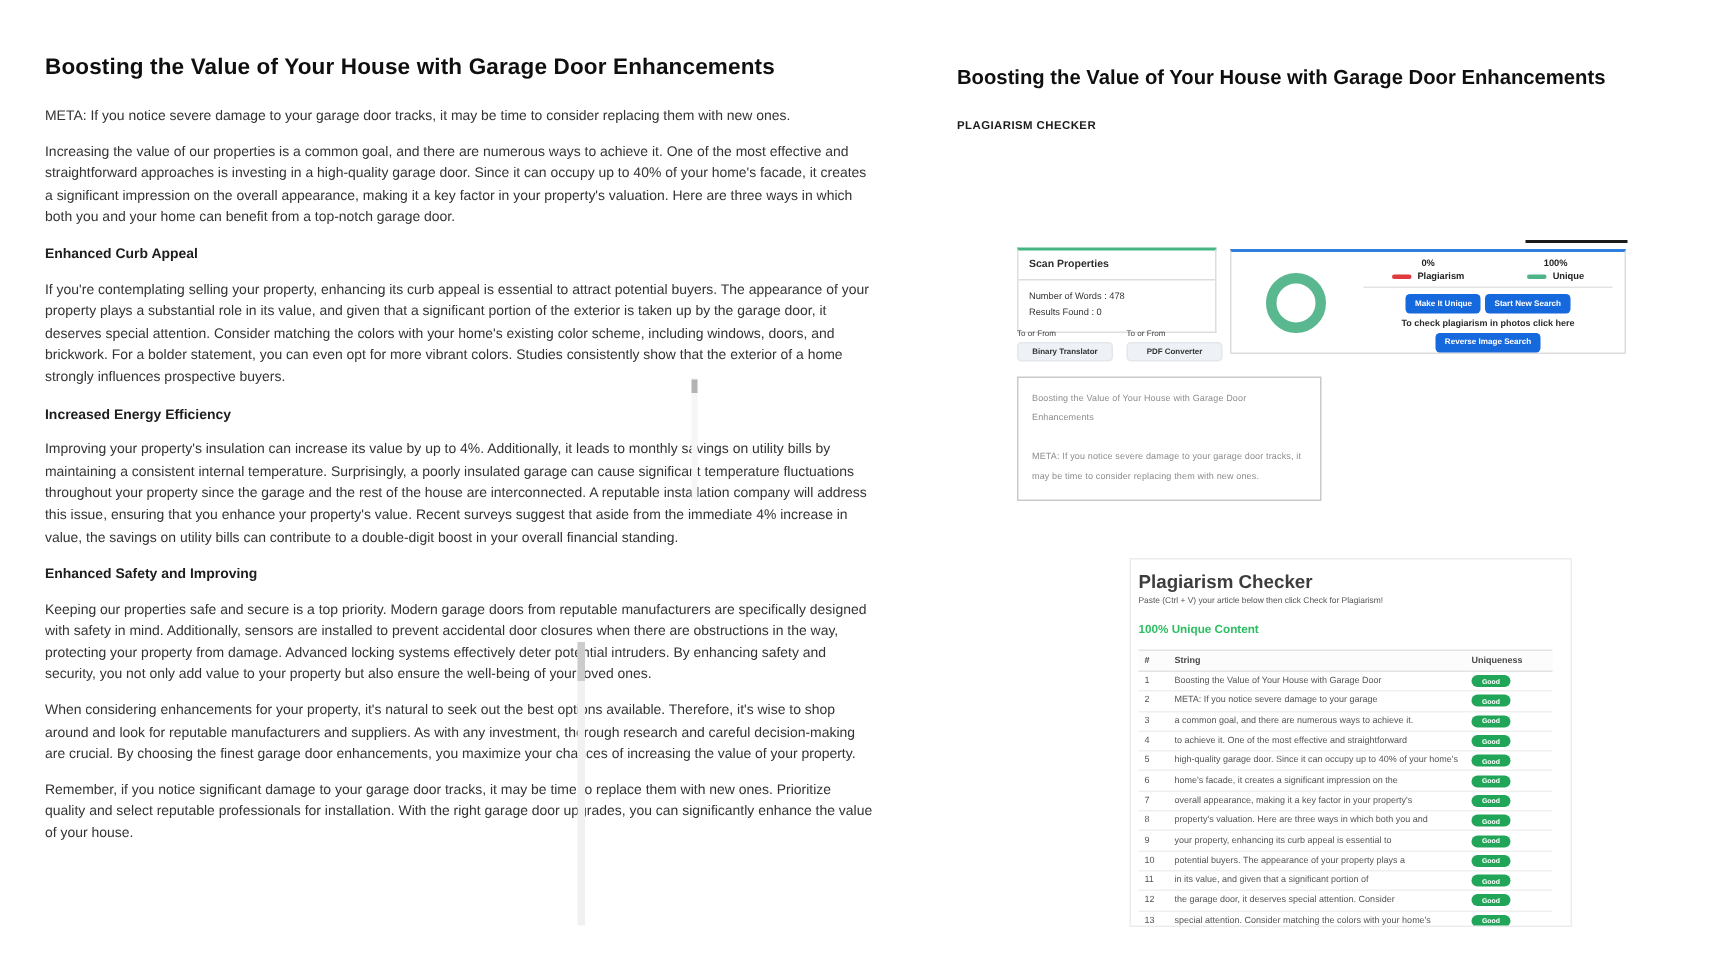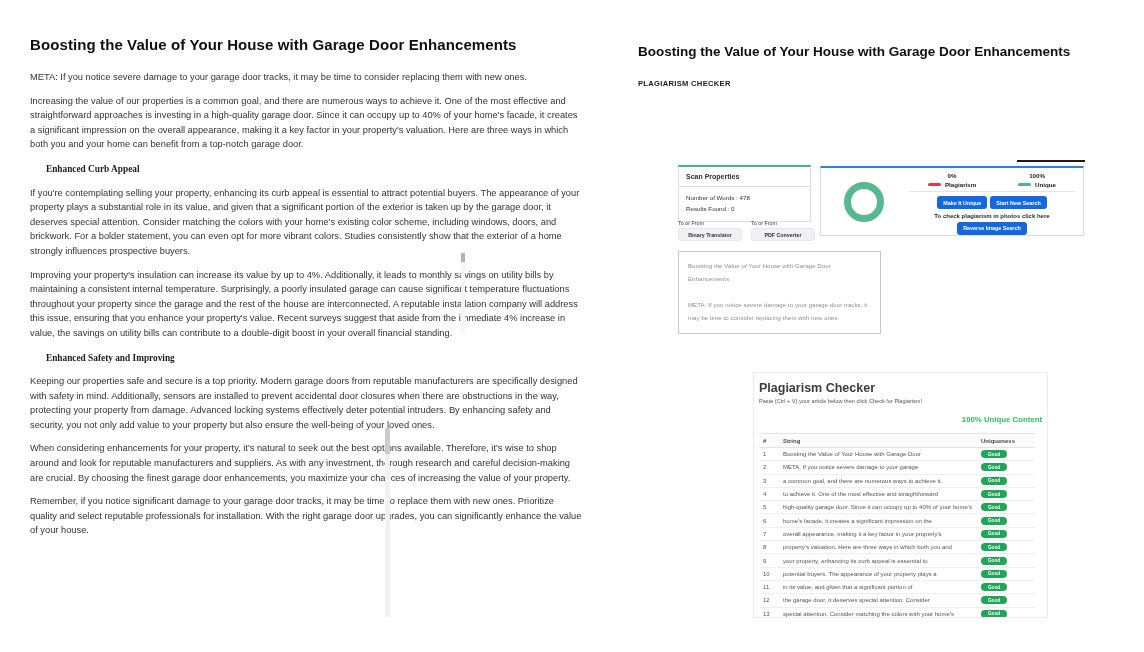--- a/index.html
+++ b/index.html
@@ -4,21 +4,21 @@
 <style>
   * { margin:0; padding:0; box-sizing:border-box; }
   html,body { width:1144px; height:652px; }
   body { position:relative; background:#ffffff; font-family:"Liberation Sans",sans-serif; overflow:hidden; }
   .abs { position:absolute; }
 
   
   .doc { left:30px; top:36px; width:552px; }
   .doc-title { font-size:15px; font-weight:bold; color:#0f0f0f; margin-bottom:17px; letter-spacing:.1px; }
   .doc-p { font-size:9.3px; line-height:14.6px; color:#333; margin-bottom:9px; }
-  .doc-h { font-size:9.3px; line-height:14.6px; font-weight:bold; color:#1d1d1d; margin:10px 16px 9px;font-family:Liberation Serif, serif; }
+  .doc-h { font-size:9.3px; line-height:14.6px; font-weight:bold; color:#1d1d1d; margin:10px 0 9px; }
 
   
   .rep-title { left:638px; top:44px; width:460px; font-size:13.5px; font-weight:bold; color:#0f0f0f; }
   .rep-sub   { left:638px; top:79px; font-size:7.6px; font-weight:bold; color:#1c1c1c; letter-spacing:.3px; }
   .black-line { left:1017px; top:160px; width:68px; height:2px; background:#1b1b1b; }
 
   
   .scan-card { left:678px; top:165px; width:133px; background:#fff; border:1px solid #ddd; border-top:2px solid #45b583; }
   .scan-head { padding:6px 7px; border-bottom:1px solid #ddd; font-size:7px; font-weight:bold; color:#2e2e2e; }
   .scan-body { padding:6px 7px 7px; }
@@ -53,21 +53,21 @@
              padding:8px 12px 0 9px; overflow:hidden; cursor:default; }
   .excerpt p { font-size:6px; line-height:13px; color:#8d8d8d; margin-bottom:13px; letter-spacing:.1px; }
   .ex-scroll { position:absolute; right:679px; top:252px; width:4px; height:81px; background:#f6f6f6; }
   .ex-thumb { position:absolute; top:1px; left:0; width:4px; height:9px; background:#b3b3b3; }
 
   
   .panel { left:753px; top:372px; width:295px; height:246px; border:1px solid #ececec; background:#fff;
            padding:8px 5px 0 5px; overflow:hidden; }
   .panel-title { font-size:12.5px; font-weight:600; color:#3d3d3d; font-family:"Liberation Sans",sans-serif; }
   .panel-sub { font-size:5.6px; color:#555; margin-top:3px; }
-  .banner { text-align:right; font-size:7.8px; font-weight:bold; color:#2dbe62; margin:11px 0 9px; }
+  .banner { text-align:left; font-size:7.8px; font-weight:bold; color:#2dbe62; margin:11px 0 9px; }
   table.plag { width:calc(100% - 7px); border-collapse:collapse; }
   .plag th { font-size:6px; color:#4a4a4a; text-align:left; font-weight:bold; height:14px;
              border-top:1px solid #e3e3e3; border-bottom:1px solid #e3e3e3; background:#fcfcfc; padding-left:4px; }
   .plag td { font-size:6px; color:#555; height:13.3px; border-bottom:1px solid #efefef; padding-left:4px; }
   .col-num { width:20px; }
   .col-uni { width:58px; }
   .badge { display:inline-block; background:#21a559; color:#fff; font-size:4.6px; font-weight:bold;
            border-radius:6px; padding:1.5px 7px; line-height:5px; }
   .panel-scroll { position:absolute; right:754px; top:428px; width:5px; height:189px; background:#f1f1f1; }
   .panel-thumb { position:absolute; top:0; left:0; width:5px; height:26px; background:#cccccc; }
@@ -75,20 +75,21 @@
 </head>
 <body>
 
 <div class="abs doc">
   <div class="doc-title">Boosting the Value of Your House with Garage Door Enhancements</div>
   <div id="doc-body">
       <p class="doc-p">META: If you notice severe damage to your garage door tracks, it may be time to consider replacing them with new ones.</p>
       <p class="doc-p">Increasing the value of our properties is a common goal, and there are numerous ways to achieve it. One of the most effective and straightforward approaches is investing in a high-quality garage door. Since it can occupy up to 40% of your home's facade, it creates a significant impression on the overall appearance, making it a key factor in your property's valuation. Here are three ways in which both you and your home can benefit from a top-notch garage door.</p>
       <p class="doc-h">Enhanced Curb Appeal</p>
       <p class="doc-p">If you're contemplating selling your property, enhancing its curb appeal is essential to attract potential buyers. The appearance of your property plays a substantial role in its value, and given that a significant portion of the exterior is taken up by the garage door, it deserves special attention. Consider matching the colors with your home's existing color scheme, including windows, doors, and brickwork. For a bolder statement, you can even opt for more vibrant colors. Studies consistently show that the exterior of a home strongly influences prospective buyers.</p>
+      <p class="doc-h">Increased Energy Efficiency</p>
       <p class="doc-p">Improving your property's insulation can increase its value by up to 4%. Additionally, it leads to monthly savings on utility bills by maintaining a consistent internal temperature. Surprisingly, a poorly insulated garage can cause significant temperature fluctuations throughout your property since the garage and the rest of the house are interconnected. A reputable installation company will address this issue, ensuring that you enhance your property's value. Recent surveys suggest that aside from the immediate 4% increase in value, the savings on utility bills can contribute to a double-digit boost in your overall financial standing.</p>
       <p class="doc-h">Enhanced Safety and Improving</p>
       <p class="doc-p">Keeping our properties safe and secure is a top priority. Modern garage doors from reputable manufacturers are specifically designed with safety in mind. Additionally, sensors are installed to prevent accidental door closures when there are obstructions in the way, protecting your property from damage. Advanced locking systems effectively deter potential intruders. By enhancing safety and security, you not only add value to your property but also ensure the well-being of your loved ones.</p>
       <p class="doc-p">When considering enhancements for your property, it's natural to seek out the best options available. Therefore, it's wise to shop around and look for reputable manufacturers and suppliers. As with any investment, thorough research and careful decision-making are crucial. By choosing the finest garage door enhancements, you maximize your chances of increasing the value of your property.</p>
       <p class="doc-p">Remember, if you notice significant damage to your garage door tracks, it may be time to replace them with new ones. Prioritize quality and select reputable professionals for installation. With the right garage door upgrades, you can significantly enhance the value of your house.</p>
     </div>
 </div>
 
 <div class="abs rep-title">Boosting the Value of Your House with Garage Door Enhancements</div>
 <div class="abs rep-sub">PLAGIARISM CHECKER</div>

